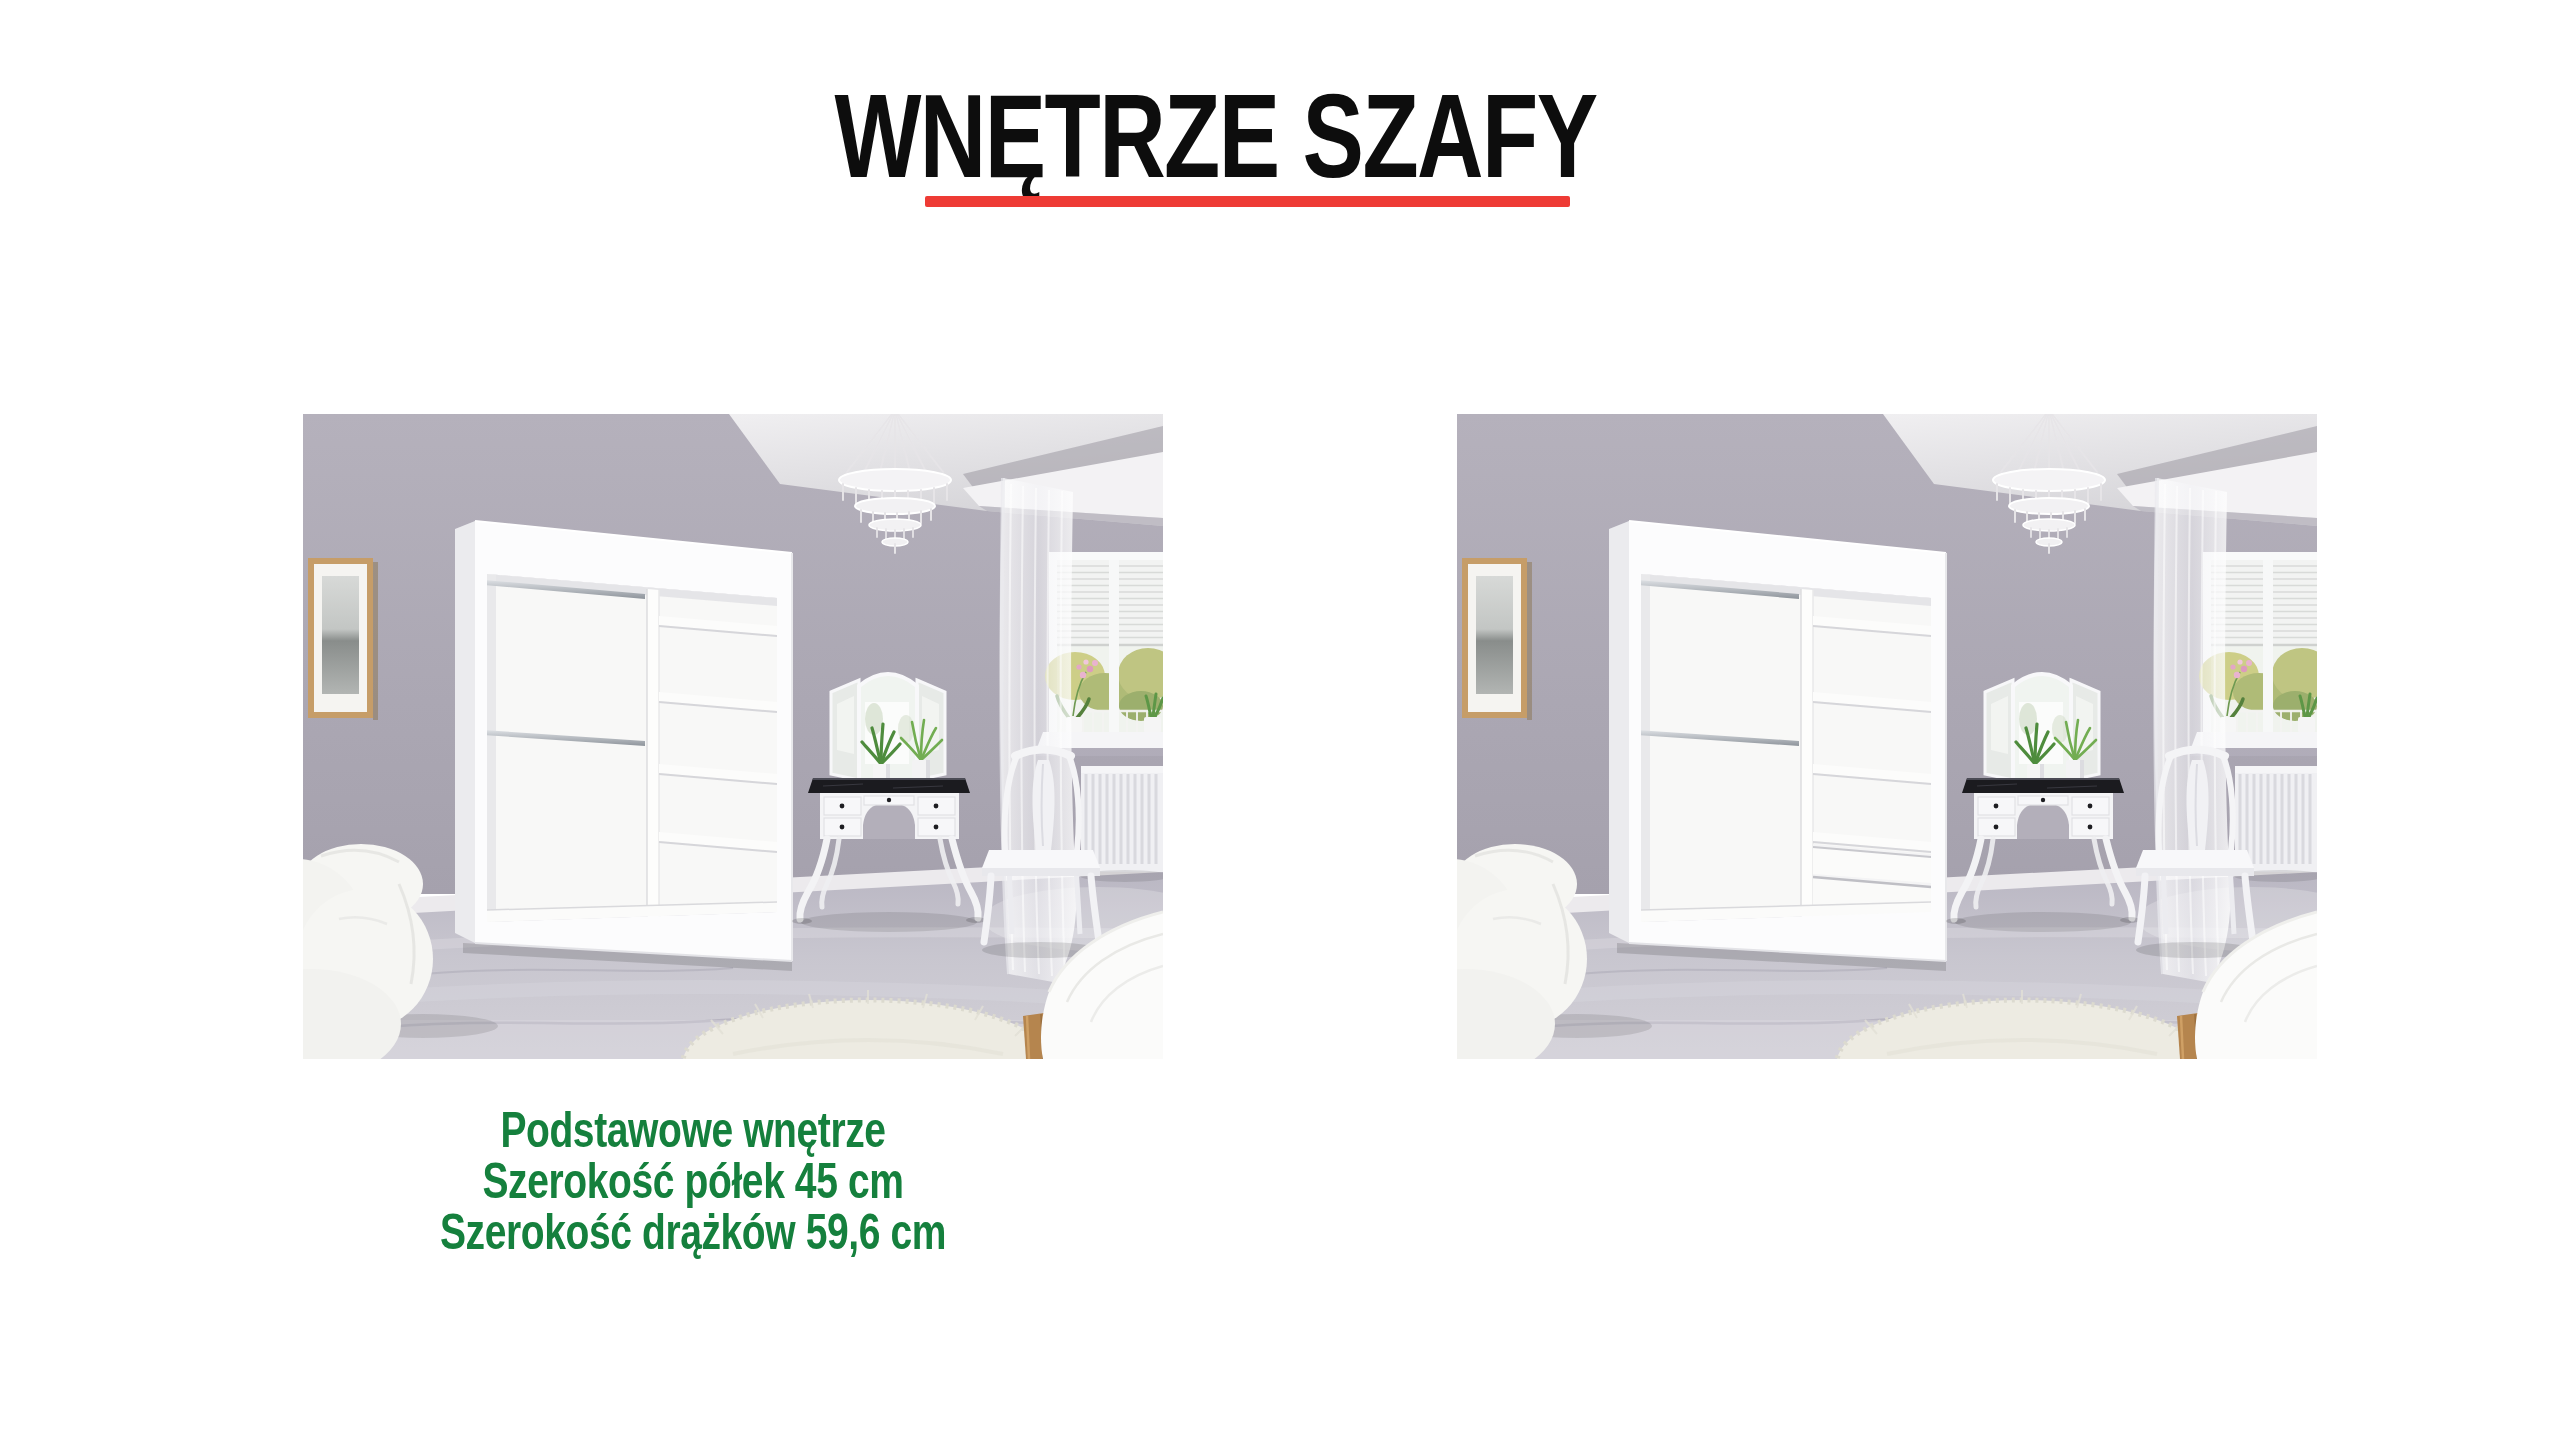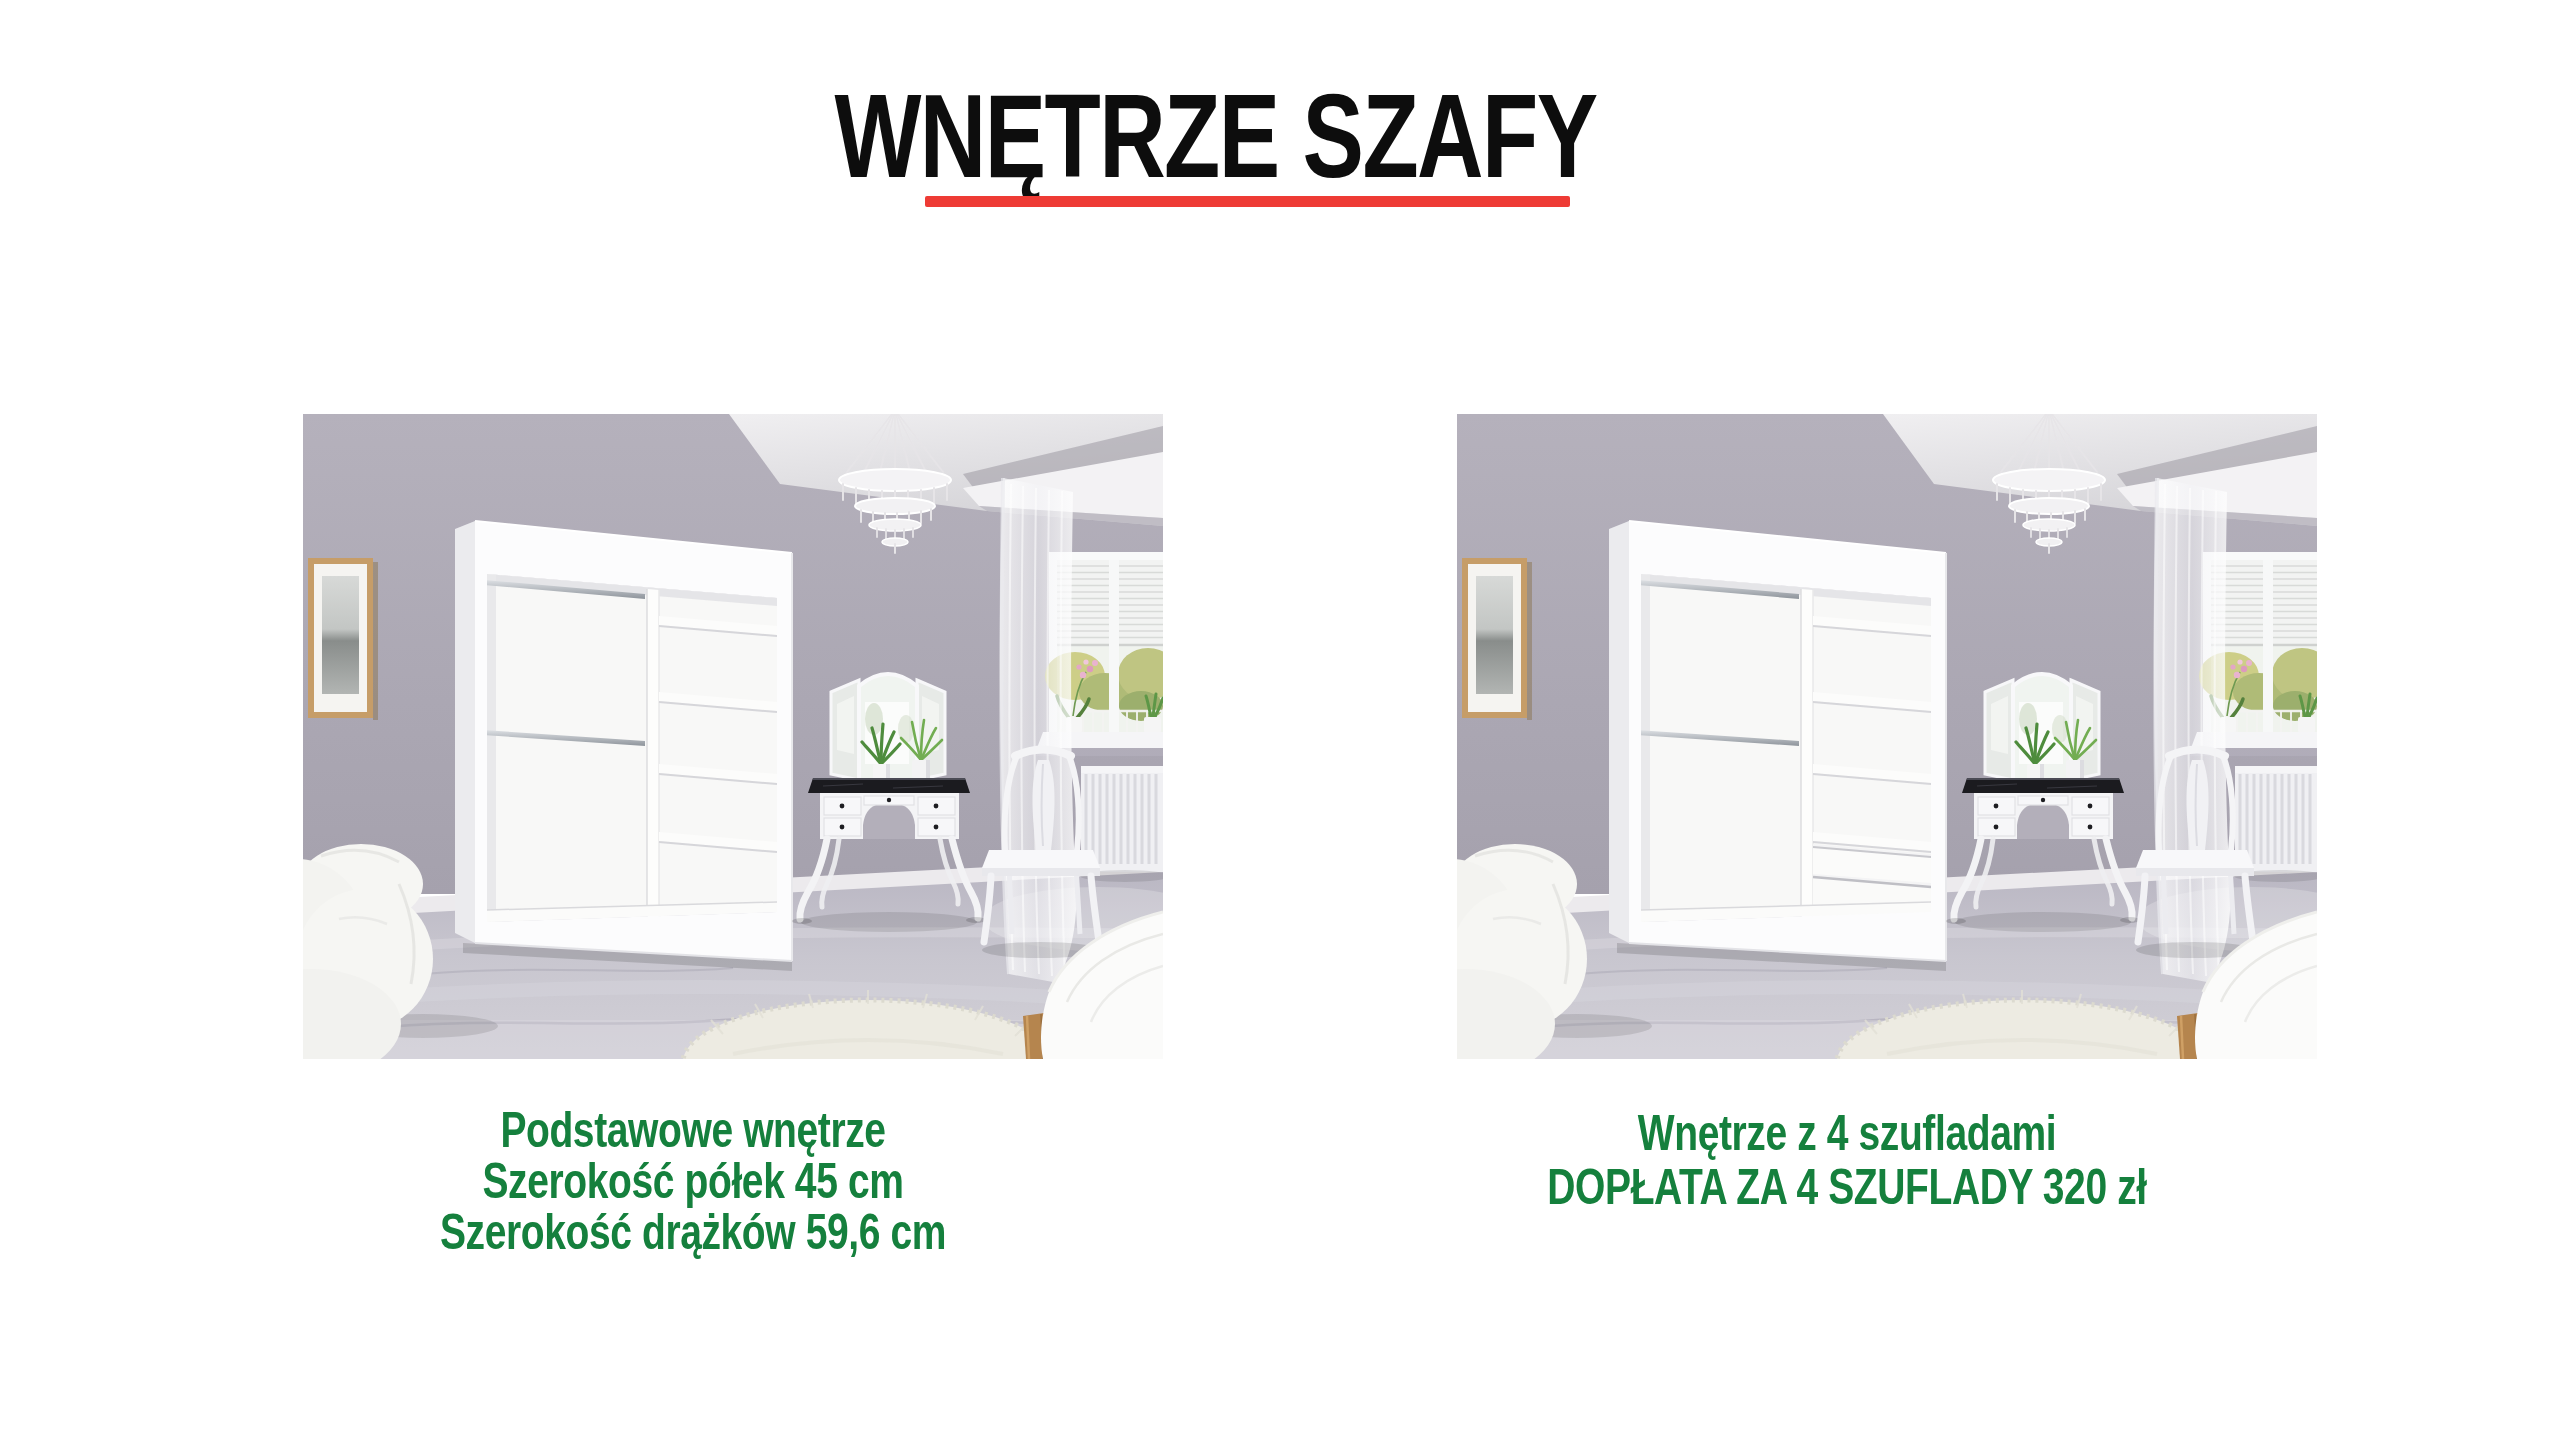--- a/index.html
+++ b/index.html
@@ -419,17 +419,13 @@
   </svg>
 </figure>
 
 <div class="caption caption--left">
   <span class="line">Podstawowe wnętrze</span>
   <span class="line">Szerokość półek 45 cm</span>
   <span class="line">Szerokość drążków 59,6 cm</span>
 </div>
 
 <div class="caption caption--right">
-  <div class="caption-group">
-    <span class="line">Wnętrze z 4 szufladami</span>
-    <span class="line">DOPŁATA ZA 4 SZUFLADY 320 zł</span>
-  </div>
 </div>
 
 </body></html>

